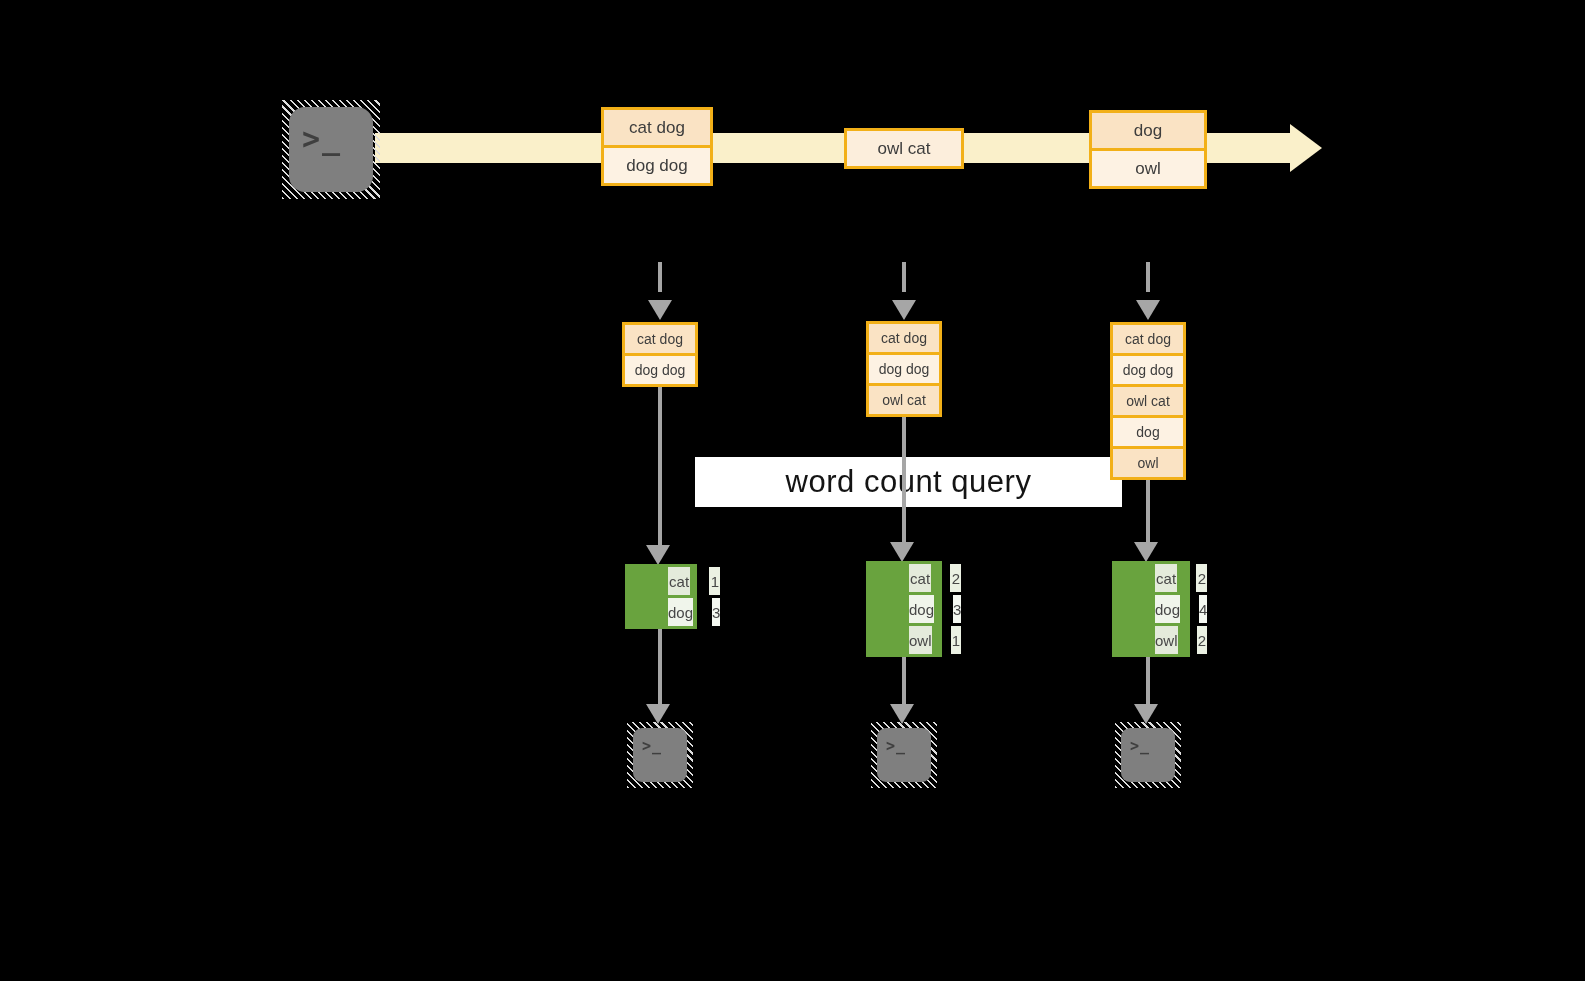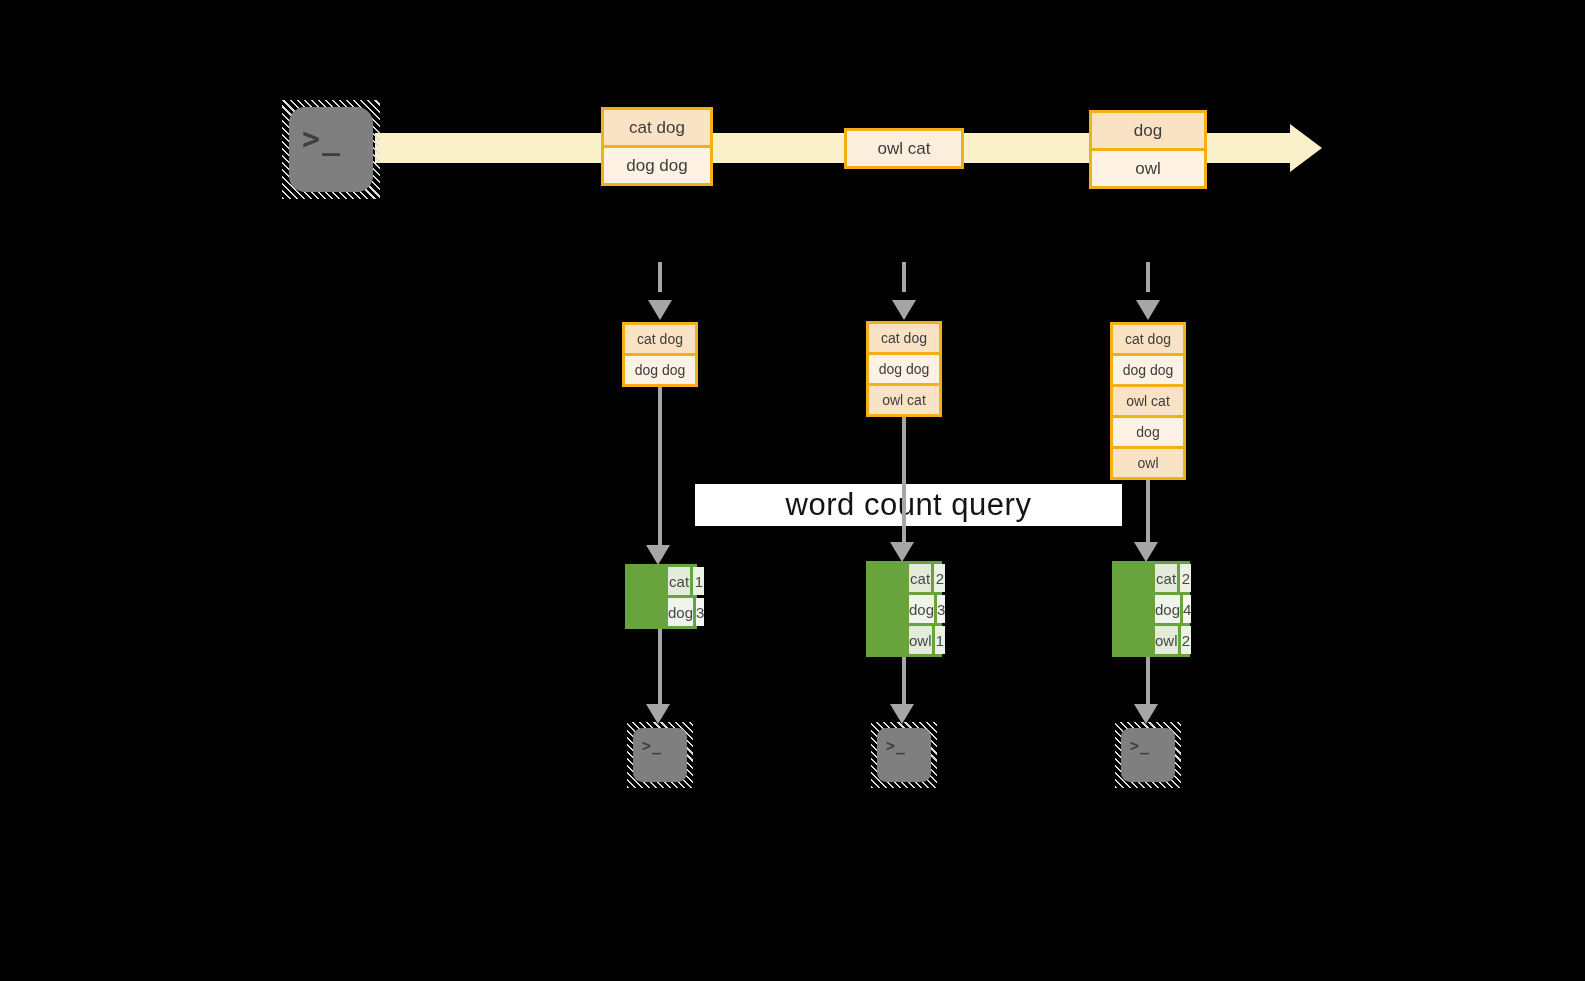--- a/index.html
+++ b/index.html
@@ -55,21 +55,21 @@
     border-left:12px solid transparent;border-right:12px solid transparent;
     border-top:20px solid var(--arrow_gray);
   }
   
   .query-band{
     position:absolute;background:var(--white);display:flex;align-items:center;justify-content:center;
   }
   .query-band span{font-size:31px;color:var(--query_text);letter-spacing:0.5px;}
   
   .gtable{position:absolute;background:var(--green);padding:3px;display:grid;row-gap:3px;}
-  .trow{display:grid;grid-template-columns:2fr 1fr;column-gap:3px;padding-left:40px;}
+  .trow{display:grid;grid-template-columns:2fr 1fr;column-gap:19px;padding-left:40px;}
   .tcell{
     height:28px;display:flex;align-items:center;justify-content:center;
     font-size:15px;color:#474747;
   }
   .trow:nth-child(odd) .tcell{background:var(--sage);}
   .trow:nth-child(odd) .tcell.num{background:#EBF1E3;}
   .trow:nth-child(even) .tcell{background:var(--sage_light);}
   .trow:nth-child(even) .tcell.num{background:#F4F8F1;}
 </style>
 </head>
@@ -98,21 +98,21 @@
     <div class="ocell">owl</div>
   </div>
 
   <div class="vdash" style="left:658px;top:262px;height:30px"></div>
   <div class="head-down" style="left:648px;top:300px"></div>
   <div class="vdash" style="left:902px;top:262px;height:30px"></div>
   <div class="head-down" style="left:892px;top:300px"></div>
   <div class="vdash" style="left:1146px;top:262px;height:30px"></div>
   <div class="head-down" style="left:1136px;top:300px"></div>
 
-  <div class="query-band" style="left:695px;top:484px;width:427px;height:42px">
+  <div class="query-band" style="left:695px;top:457px;width:427px;height:50px">
     <span>word count query</span>
   </div>
 
   <div class="stack" style="left:622px;top:322px;width:70px">
     <div class="scell">cat dog</div>
     <div class="scell">dog dog</div>
   </div>
   <div class="vline" style="left:658px;top:387px;height:159px"></div>
   <div class="head-down" style="left:646px;top:545px"></div>
   <div class="gtable" style="left:625px;top:564px;width:66px">

